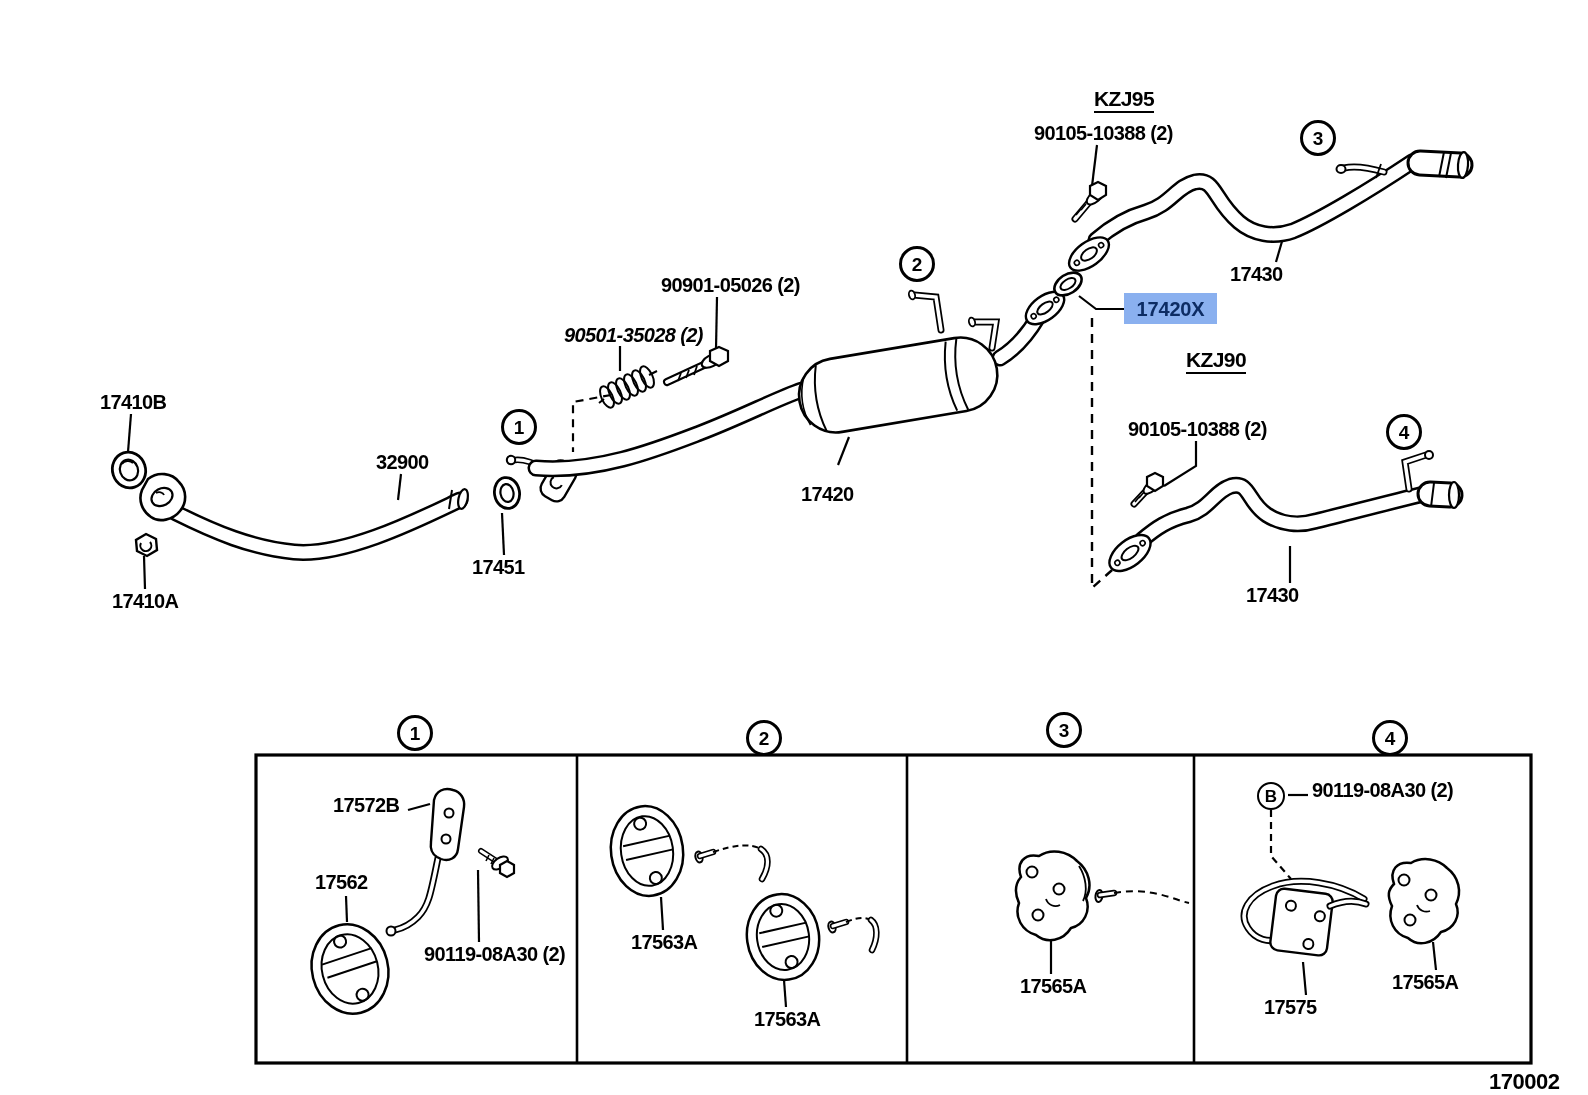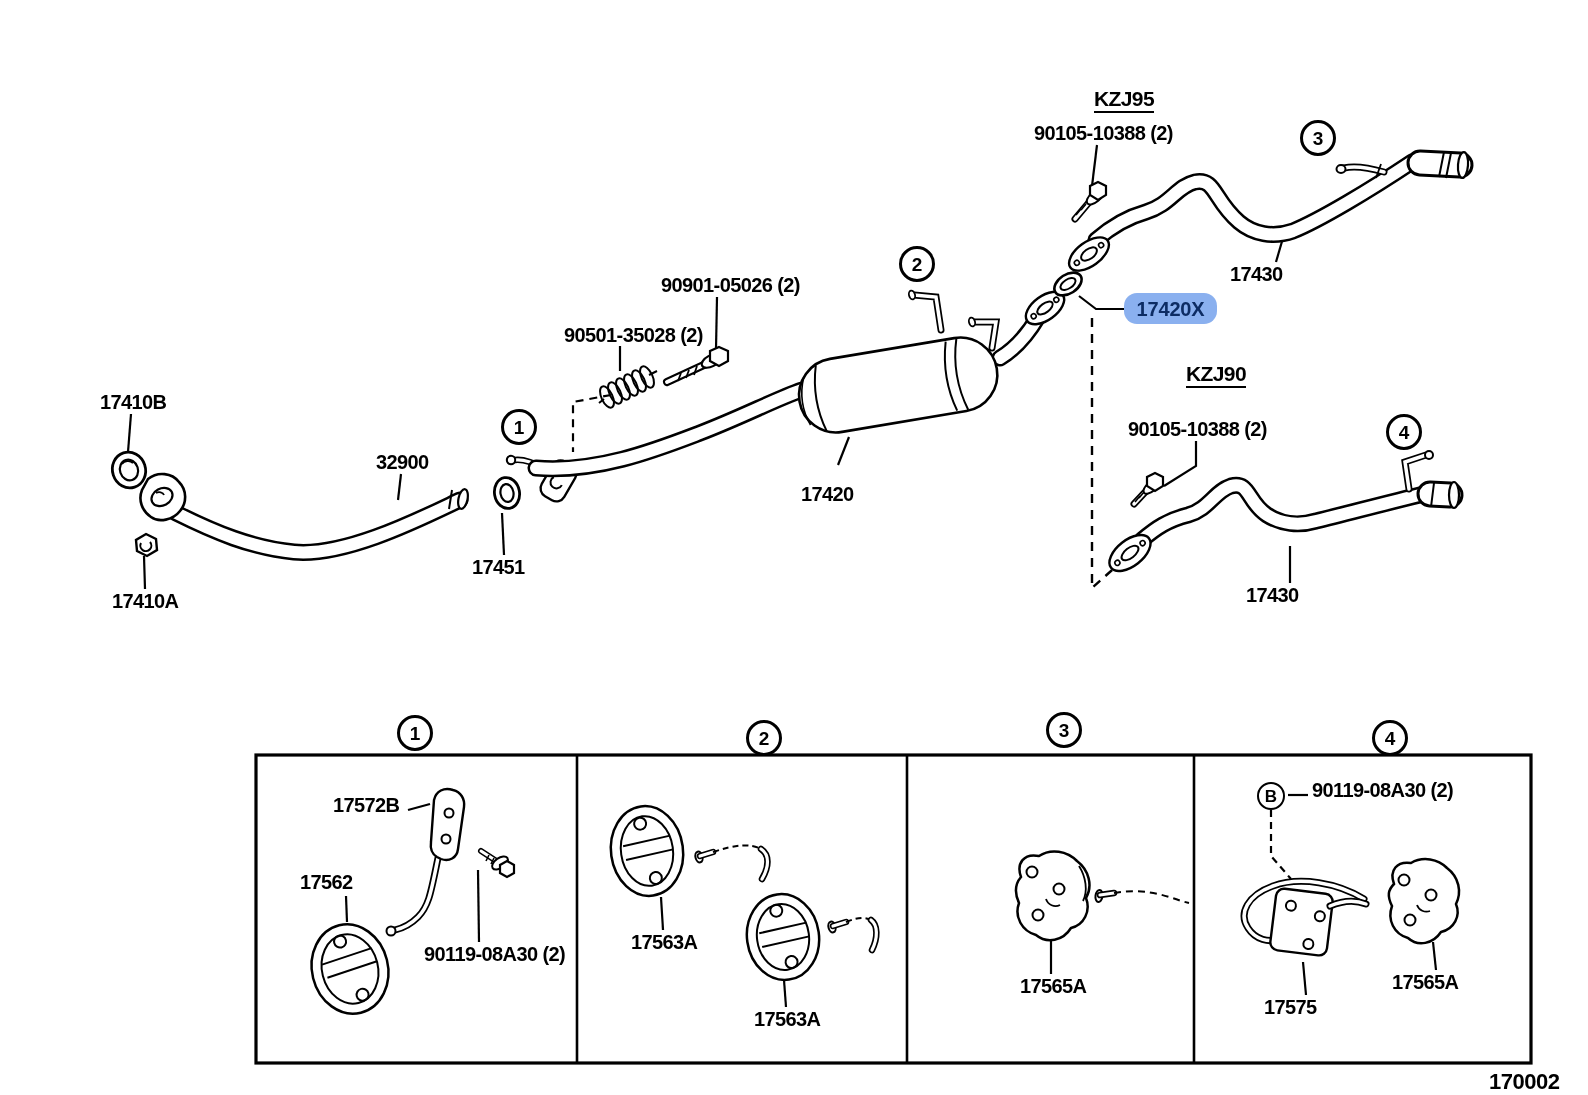--- a/index.html
+++ b/index.html
@@ -3,21 +3,21 @@
 <meta charset="utf-8">
 <style>
   html,body{margin:0;padding:0;background:#fff;}
   #stage{position:relative;width:1588px;height:1095px;background:#fff;overflow:hidden;
          font-family:"Liberation Sans",sans-serif;}
   #art{position:absolute;left:0;top:0;}
   .lbl{position:absolute;font-weight:700;font-size:20px;line-height:1;color:#000000;
        letter-spacing:-0.6px;white-space:nowrap;}
   .heading{font-size:21px;border-bottom:2.5px solid #000;padding-bottom:2px;}
   .hl{display:flex;align-items:center;justify-content:center;width:93px;height:31px;
-      background:var(--hl-bg,#8ab0ef);color:var(--hl-text,#0d2c63);letter-spacing:-0.2px;border-radius:13px;}
+      background:var(--hl-bg,#8ab0ef);color:var(--hl-text,#0d2c63);letter-spacing:-0.2px;}
   .callout{position:absolute;width:30px;height:30px;border:3px solid #000;border-radius:50%;
        display:flex;align-items:center;justify-content:center;font-weight:700;font-size:19px;
        line-height:1;background:#fff;}
   .callout.small{width:24px;height:24px;border-width:2.5px;font-size:17px;}
   .num{font-size:22px;letter-spacing:-0.5px;}
 </style>
 </head>
 <body>
 
 <div id="stage">
@@ -279,44 +279,44 @@
     <circle cx="1431" cy="895" r="5.5" fill="none" stroke="#000" stroke-width="2"></circle>
     <circle cx="1410" cy="920" r="5.5" fill="none" stroke="#000" stroke-width="2"></circle>
     <path d="M 1417,905 a 10,10 0 0 0 13,6" stroke="#000" stroke-width="1.8" fill="none"></path>
   </g>
 </svg>
 
   <div class="lbl" style="left:100px;top:392px;">17410B</div>
   <div class="lbl" style="left:376px;top:452px;">32900</div>
   <div class="lbl" style="left:112px;top:591px;">17410A</div>
   <div class="lbl" style="left:472px;top:557px;">17451</div>
-  <div class="lbl" style="left:564px;top:325px;">90501-35028 (2)</div>
+  <div class="lbl" style="left:564px;top:325px;font-style:italic;">90501-35028 (2)</div>
   <div class="lbl" style="left:661px;top:275px;text-align:center;">90901-05026 (2)</div>
   <div class="lbl" style="left:801px;top:484px;text-align:center;">17420</div>
   <div class="lbl hl" style="left:1124px;top:293px;">17420X</div>
   <div class="lbl heading" style="left:1094px;top:88px;">KZJ95</div>
   <div class="lbl" style="left:1034px;top:123px;">90105-10388 (2)</div>
   <div class="lbl" style="left:1230px;top:264px;">17430</div>
-  <div class="lbl heading" style="left:1186px;top:363px;">KZJ90</div>
+  <div class="lbl heading" style="left:1186px;top:349px;">KZJ90</div>
   <div class="lbl" style="left:1128px;top:419px;">90105-10388 (2)</div>
   <div class="lbl" style="left:1246px;top:585px;">17430</div>
 
   <div class="callout" style="left:501px;top:409px;">1</div>
   <div class="callout" style="left:899px;top:246px;">2</div>
   <div class="callout" style="left:1300px;top:120px;">3</div>
   <div class="callout" style="left:1386px;top:414px;">4</div>
 
   <div class="callout" style="left:397px;top:715px;">1</div>
   <div class="callout" style="left:746px;top:720px;">2</div>
   <div class="callout" style="left:1046px;top:712px;">3</div>
   <div class="callout" style="left:1372px;top:720px;">4</div>
   <div class="callout small" style="left:1257px;top:782px;">B</div>
 
   <div class="lbl" style="left:333px;top:795px;">17572B</div>
-  <div class="lbl" style="left:300px;top:872px;">17562</div>
+  <div class="lbl" style="left:315px;top:872px;">17562</div>
   <div class="lbl" style="left:424px;top:944px;">90119-08A30 (2)</div>
   <div class="lbl" style="left:631px;top:932px;">17563A</div>
   <div class="lbl" style="left:754px;top:1009px;">17563A</div>
   <div class="lbl" style="left:1020px;top:976px;">17565A</div>
   <div class="lbl" style="left:1312px;top:780px;">90119-08A30 (2)</div>
   <div class="lbl" style="left:1264px;top:997px;">17575</div>
   <div class="lbl" style="left:1392px;top:972px;">17565A</div>
 
   <div class="lbl num" style="left:1489px;top:1071px;">170002</div>
 </div>

